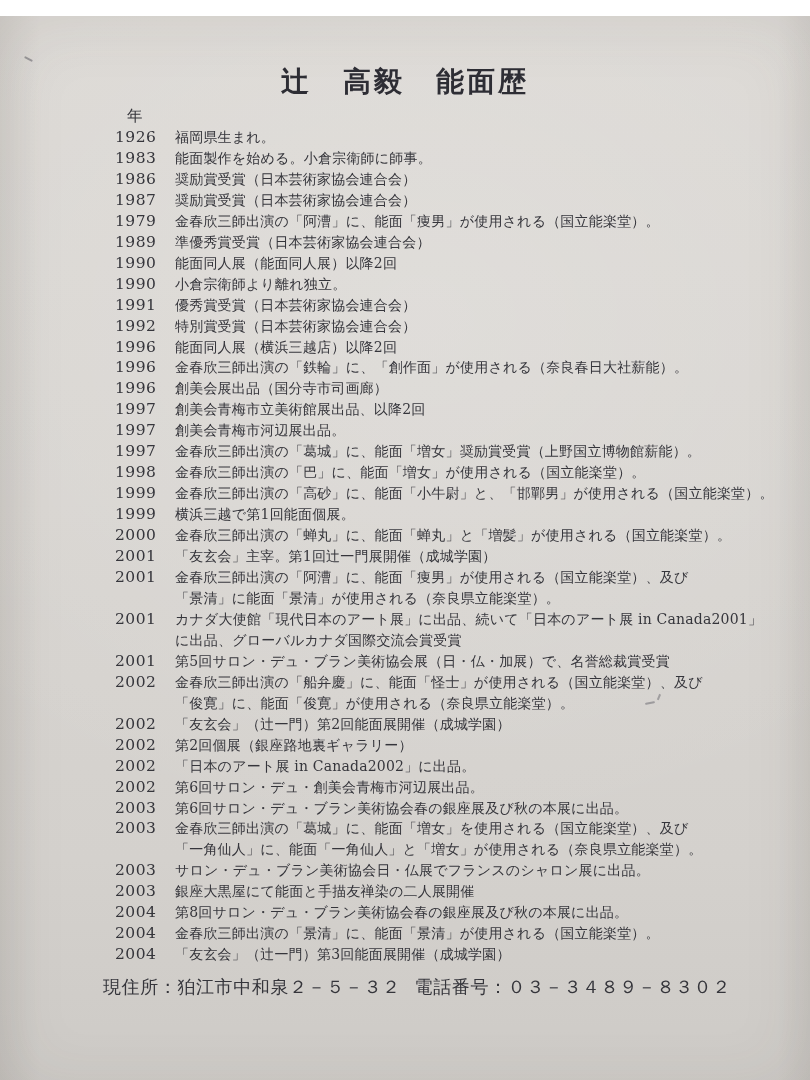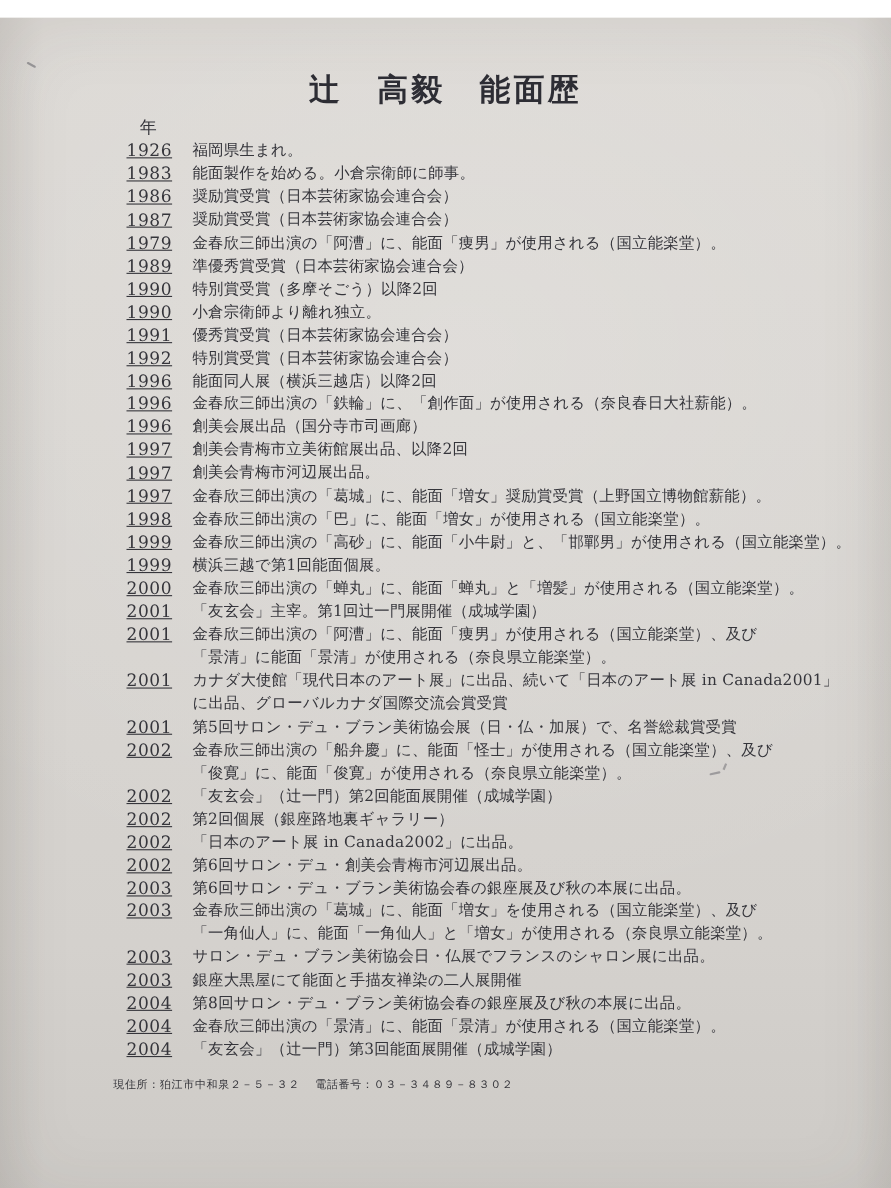--- a/index.html
+++ b/index.html
@@ -45,30 +45,29 @@
   }
   .row {
     display: flex;
     align-items: flex-start;
   }
   .year {
     flex: 0 0 60px;
     font-size: 15.5px;
     line-height: 20.95px;
     letter-spacing: 0.5px;
-    text-decoration: underline;
   }
   .text {
     font-size: 14px;
     line-height: 20.95px;
     letter-spacing: 0.2px;
   }
   .footer {
     margin: 11px 0 0 103px;
-    font-size: 10px;
+    font-size: 18px;
     line-height: 21px;
     letter-spacing: 0.6px;
   }
   .footer .phone {
     margin-left: 14px;
   }
   
   .pen-mark-1 {
     position: absolute;
     left: 24px;
@@ -131,21 +130,21 @@
       <div class="row">
         <span class="year">1979</span>
         <span class="text">金春欣三師出演の「阿漕」に、能面「痩男」が使用される（国立能楽堂）。</span>
       </div>
       <div class="row">
         <span class="year">1989</span>
         <span class="text">準優秀賞受賞（日本芸術家協会連合会）</span>
       </div>
       <div class="row">
         <span class="year">1990</span>
-        <span class="text">特別賞受賞（多摩そごう）以降2回</span>
+        <span class="text">能面同人展（能面同人展）以降2回</span>
       </div>
       <div class="row">
         <span class="year">1990</span>
         <span class="text">小倉宗衛師より離れ独立。</span>
       </div>
       <div class="row">
         <span class="year">1991</span>
         <span class="text">優秀賞受賞（日本芸術家協会連合会）</span>
       </div>
       <div class="row">

